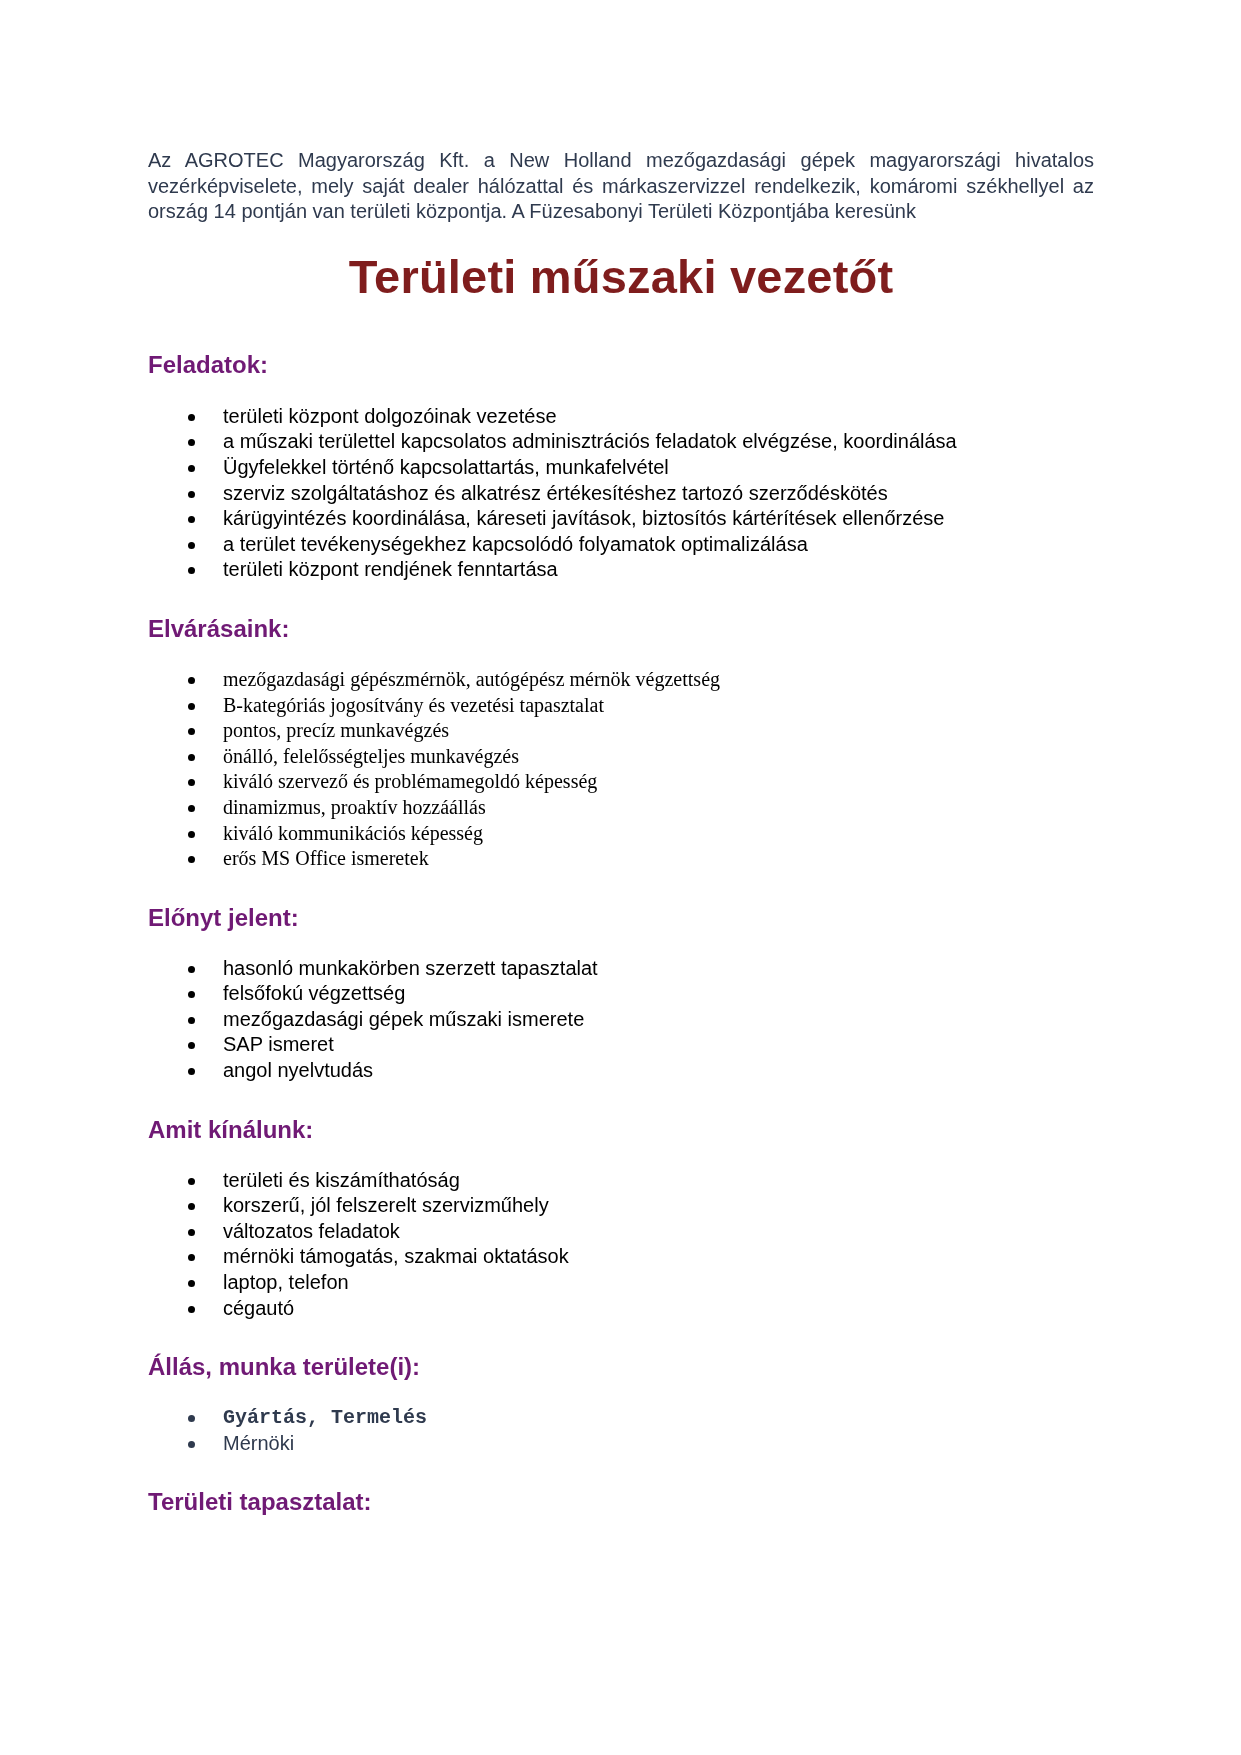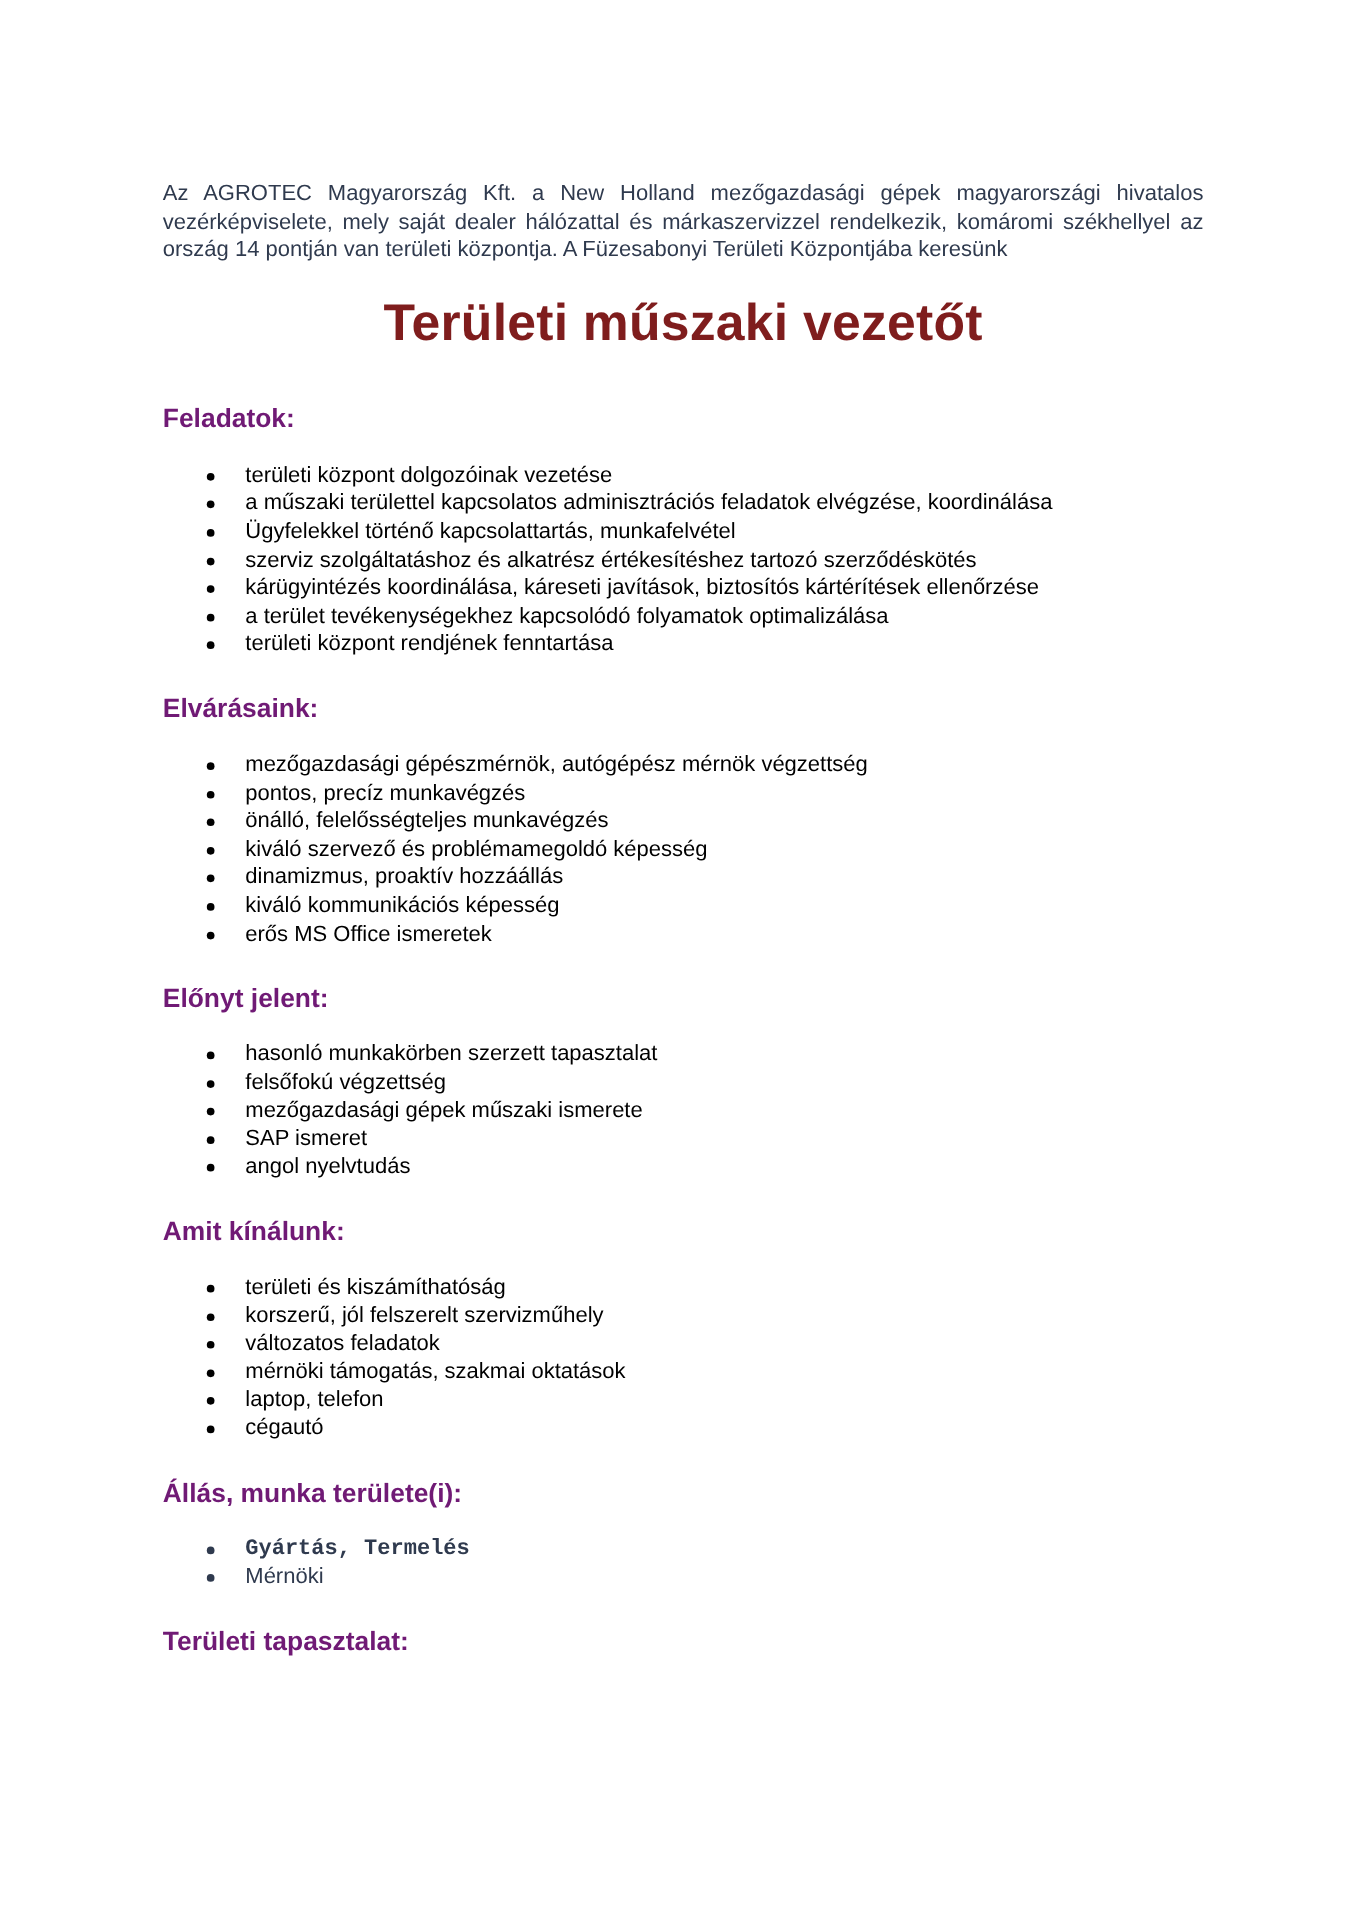--- a/index.html
+++ b/index.html
@@ -12,21 +12,20 @@
       height: 1755px;
       position: relative;
       overflow: hidden;
       font-family: "Liberation Sans", sans-serif;
     }
     .page {
       position: absolute;
       left: 148px;
       top: 148px;
       width: 946px;
-      margin-top: 16px;
     }
     .intro {
       color: #2f3a4e;
       font-size: 20px;
       line-height: 25.6px;
       text-align: justify;
       margin: 0;
     }
     .title {
       color: #7f1d1d;
@@ -87,22 +86,23 @@
       <li><span class="bullet"></span><span>Ügyfelekkel történő kapcsolattartás, munkafelvétel</span></li>
       <li><span class="bullet"></span><span>szerviz szolgáltatáshoz és alkatrész értékesítéshez tartozó szerződéskötés</span></li>
       <li><span class="bullet"></span><span>kárügyintézés koordinálása, káreseti javítások, biztosítós kártérítések ellenőrzése</span></li>
       <li><span class="bullet"></span><span>a terület tevékenységekhez kapcsolódó folyamatok optimalizálása</span></li>
       <li><span class="bullet"></span><span>területi központ rendjének fenntartása</span></li>
     </ul>
   </div>
 
   <div style="margin-top:30px;">
     <h2 class="section-heading">Elvárásaink:</h2>
-    <ul class="items" style="margin-top:22px;">
+    <ul class="items" style="margin-top:22px;font-family:Liberation Serif, serif;">
       <li><span class="bullet"></span><span>mezőgazdasági gépészmérnök, autógépész mérnök végzettség</span></li>
+      <li><span class="bullet"></span><span>B-kategóriás jogosítvány és vezetési tapasztalat</span></li>
       <li><span class="bullet"></span><span>pontos, precíz munkavégzés</span></li>
       <li><span class="bullet"></span><span>önálló, felelősségteljes munkavégzés</span></li>
       <li><span class="bullet"></span><span>kiváló szervező és problémamegoldó képesség</span></li>
       <li><span class="bullet"></span><span>dinamizmus, proaktív hozzáállás</span></li>
       <li><span class="bullet"></span><span>kiváló kommunikációs képesség</span></li>
       <li><span class="bullet"></span><span>erős MS Office ismeretek</span></li>
     </ul>
   </div>
 
   <div style="margin-top:30px;">

